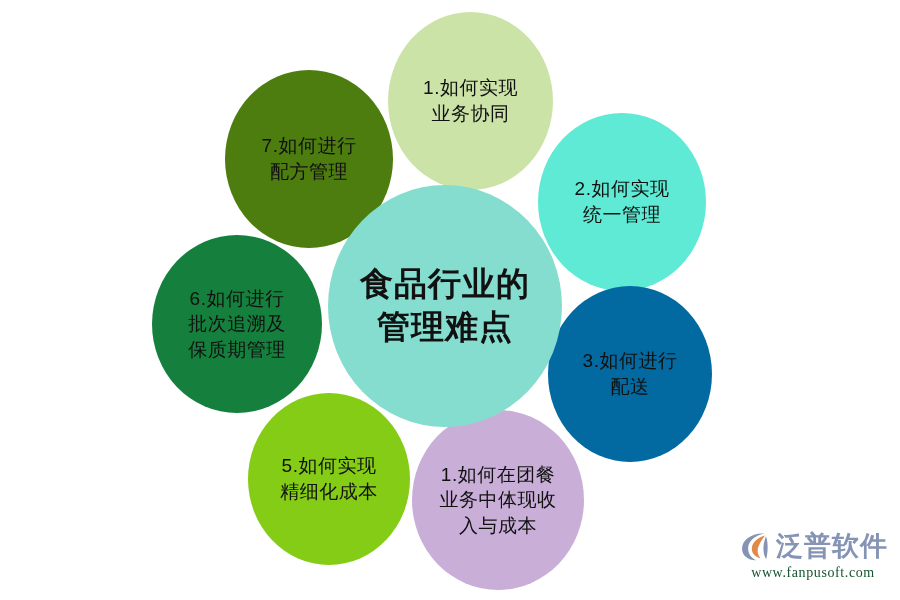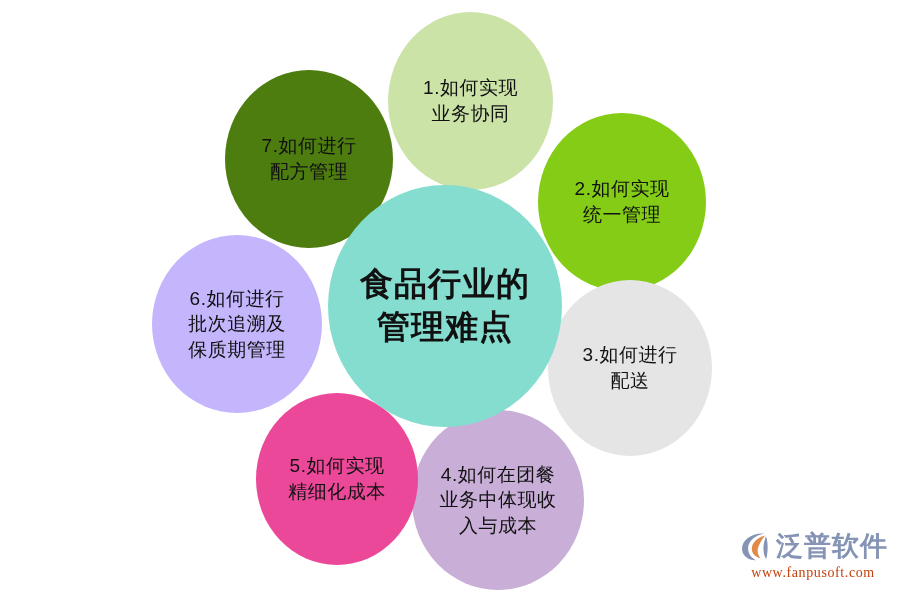--- a/index.html
+++ b/index.html
@@ -45,25 +45,25 @@
   }
   #hub .label {
     font-size: 33px;
     font-weight: bold;
     line-height: 1.3;
     letter-spacing: 1px;
     text-align: center;
   }
   
   #b1 { left: 388px; top: 12px;  width: 165px; height: 178px; background: #cce3a8; z-index: 3; }
-  #b2 { left: 538px; top: 113px; width: 168px; height: 178px; background: #84cc16; z-index: 3; }
-  #b3 { left: 548px; top: 280px; width: 164px; height: 176px; background: #e5e5e5; z-index: 3; }
+  #b2 { left: 538px; top: 113px; width: 168px; height: 178px; background: #5eead4; z-index: 3; }
+  #b3 { left: 548px; top: 286px; width: 164px; height: 176px; background: #0369a1; z-index: 3; }
   #b4 { left: 412px; top: 410px; width: 172px; height: 180px; background: #c9aed8; z-index: 3; }
-  #b5 { left: 256px; top: 393px; width: 162px; height: 172px; background: #ec4899; z-index: 3; }
-  #b6 { left: 152px; top: 235px; width: 170px; height: 178px; background: #c4b5fd; z-index: 3; }
+  #b5 { left: 248px; top: 393px; width: 162px; height: 172px; background: #84cc16; z-index: 3; }
+  #b6 { left: 152px; top: 235px; width: 170px; height: 178px; background: #15803d; z-index: 3; }
   #b7 { left: 225px; top: 70px;  width: 168px; height: 178px; background: #4d7c0f; z-index: 3; }
 
   #b1 .label, #b2 .label, #b3 .label, #b5 .label, #b7 .label { font-size: 19px; }
   #b4 .label, #b6 .label { font-size: 19px; }
 
   
   #watermark {
     position: absolute;
     right: 12px;
     bottom: 19px;
@@ -86,21 +86,21 @@
   .wm-name {
     font-size: 27px;
     font-weight: bold;
     color: #8593b4;
     letter-spacing: 1px;
     line-height: 1;
     font-family: "Liberation Sans", "DejaVu Sans", sans-serif;
   }
   .wm-url {
     font-size: 14px;
-    color: #c2410c;
+    color: #14532d;
     letter-spacing: 0.6px;
     margin-top: 2px;
     font-family: "Liberation Serif", "DejaVu Serif", serif;
   }
 </style>
 </head>
 <body>
 
 <div id="stage">
 
@@ -113,21 +113,21 @@
     <span class="label">2.如何实现
 统一管理</span>
   </div>
 
   <div class="bubble" id="b3">
     <span class="label">3.如何进行
 配送</span>
   </div>
 
   <div class="bubble" id="b4">
-    <span class="label">4.如何在团餐
+    <span class="label">1.如何在团餐
 业务中体现收
 入与成本</span>
   </div>
 
   <div class="bubble" id="b5">
     <span class="label">5.如何实现
 精细化成本</span>
   </div>
 
   <div class="bubble" id="b6">

